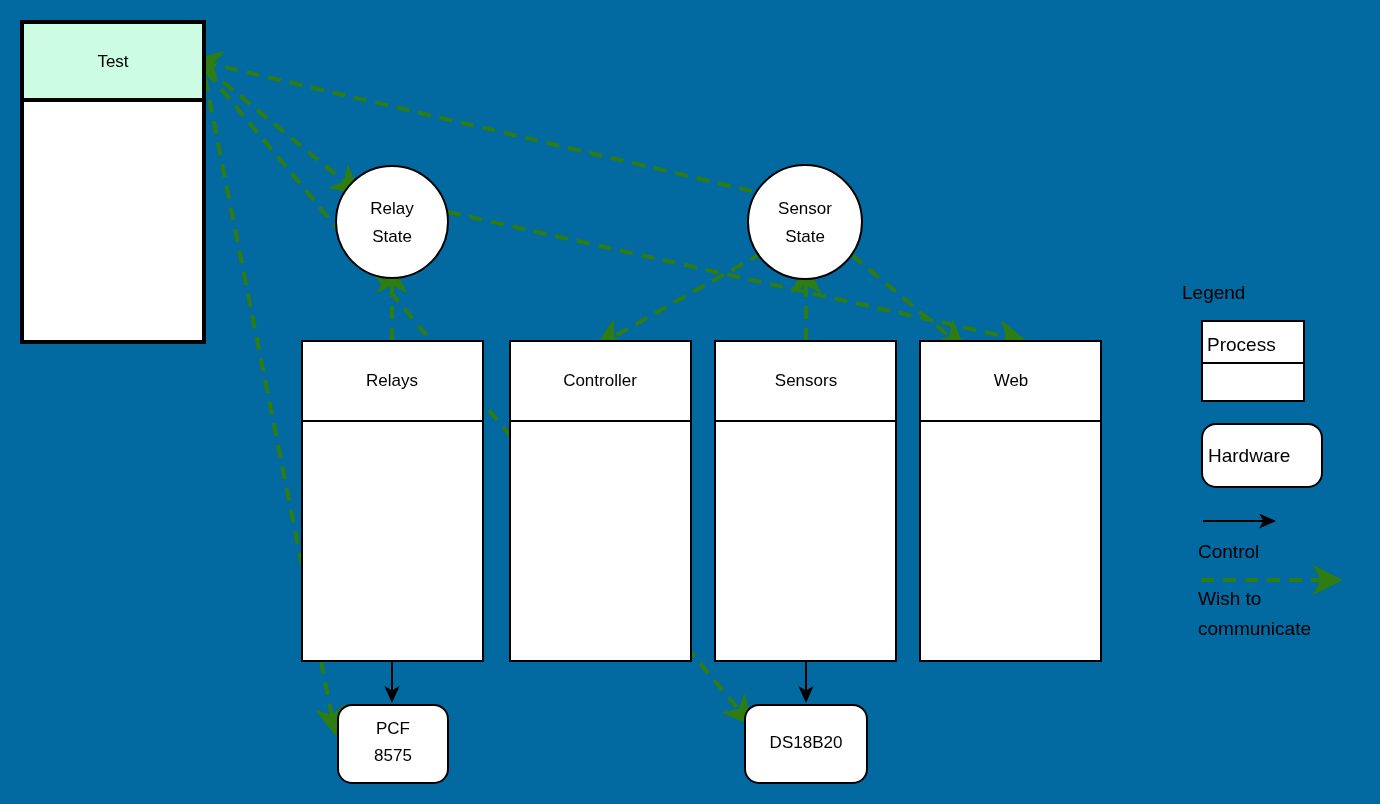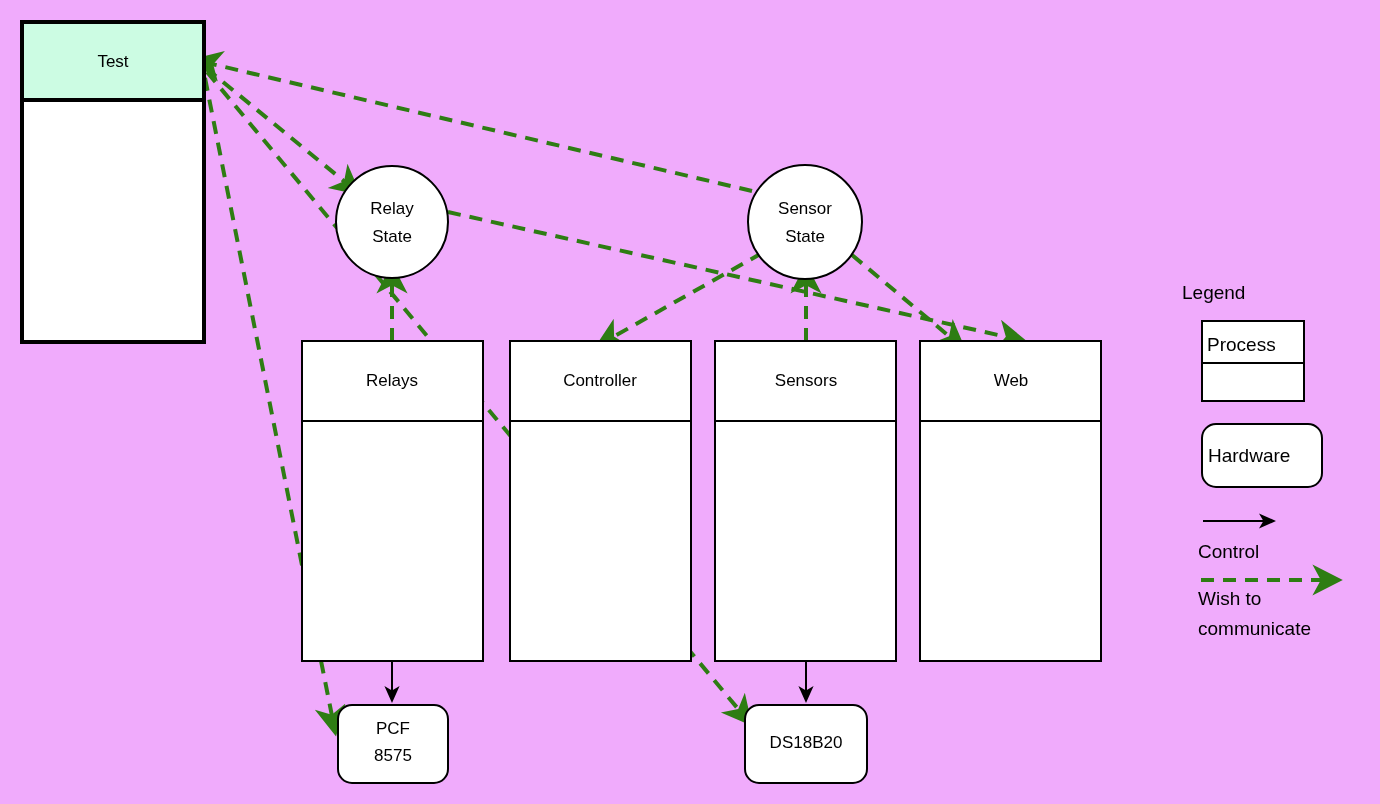--- a/index.html
+++ b/index.html
@@ -1,17 +1,17 @@
 <!DOCTYPE html>
 <html><head>
 <meta charset="utf-8">
 <style>
   html,body{margin:0;padding:0;background:#ffffff;}
   body{width:1380px;height:804px;font-family:"Liberation Sans",sans-serif;overflow:hidden;}
-  #stage{position:relative;width:1380px;height:804px;background:#f0abfc;}
+  #stage{position:relative;width:1380px;height:804px;background:#0369a1;}
   svg#diagram{position:absolute;left:0;top:0;width:1380px;height:804px;}
   .node-label{font-family:"Liberation Sans",sans-serif;font-size:17px;fill:#000;text-anchor:middle;dominant-baseline:middle;}
   .legend-label{font-family:"Liberation Sans",sans-serif;font-size:19px;fill:#000;}
   .legend-title{font-family:"Liberation Sans",sans-serif;font-size:19px;fill:#000;}
   .proc-rect{fill:#ffffff;stroke:#000000;stroke-width:2;}
   .proc-div{stroke:#000000;stroke-width:2;}
   .test-rect{fill:#ffffff;stroke:#000000;stroke-width:4;}
   .test-head{stroke:#000000;stroke-width:4;}
   .circle{fill:#ffffff;stroke:#000000;stroke-width:2;}
   .hw-rect{fill:#ffffff;stroke:#000000;stroke-width:2;}

